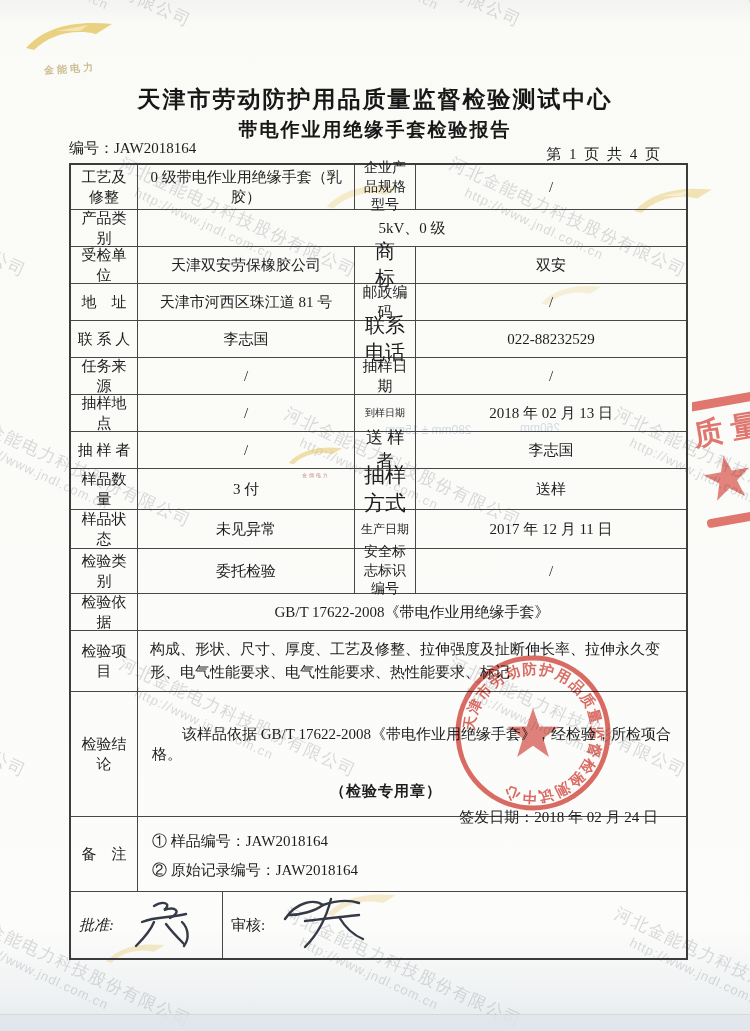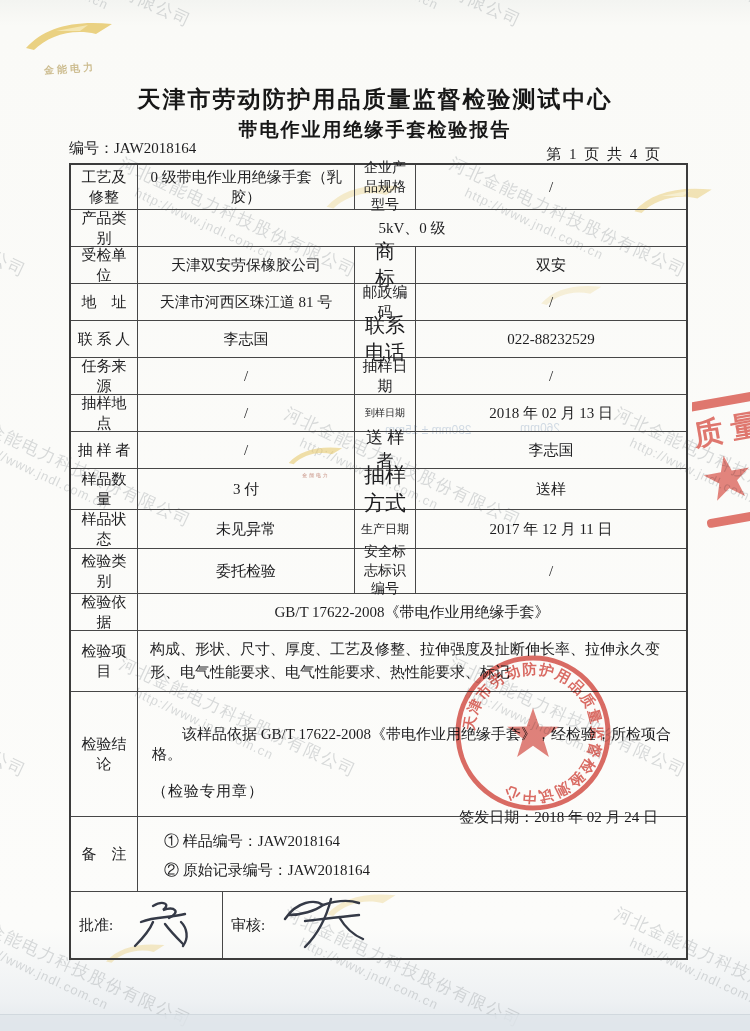--- a/index.html
+++ b/index.html
@@ -42,25 +42,25 @@
   .c-l1{width:66px;flex:none;}
   .c-v1{width:217px;flex:none;}
   .c-l2{width:61px;flex:none;font-size:14px;}
   .c-v2{flex:1;}
   .c-span{flex:1;}
   .h44{height:44px}.h36{height:36px}.h40{height:40px}.h38{height:38px}
   .h60{height:60px}.h124{height:124px}.h74{height:74px}.h66{height:66px}
   .items-text{justify-content:flex-start;text-align:left;padding:6px 12px;line-height:1.55;}
   .concl-cell{display:block;text-align:left;padding:6px 14px;position:relative;}
   .concl-main{margin-top:26px;text-indent:2em;}
-  .concl-seal{text-align:left;margin-top:16px;margin-right:52px;letter-spacing:1px;}
+  .concl-seal{text-align:center;margin-top:16px;margin-right:52px;letter-spacing:1px;font-weight:bold;}
   .concl-date{text-align:right;margin-top:6px;margin-right:14px;}
-  .remarks-cell{display:block;text-align:left;padding:10px 26px;line-height:1.9;}
+  .remarks-cell{display:block;text-align:left;padding:10px 14px;line-height:1.9;}
   .sig-cell{justify-content:flex-start;padding-left:8px;}
-  .sig-c1{width:151px;flex:none;}
+  .sig-c1{width:151px;flex:none;font-style:italic;}
   .sig-c2{width:158px;flex:none;}
   .sig-c3{flex:1;}
   .sig-label{flex:none;}
   .sig-svg{margin-left:10px;margin-top:-6px;}
   
   .stamp-round{position:absolute;left:452px;top:652px;width:162px;height:162px;z-index:4;
                opacity:.88;mix-blend-mode:multiply;pointer-events:none;}
   .stamp-side-clip{position:absolute;right:0;top:388px;width:58px;height:168px;overflow:hidden;
                    z-index:4;opacity:.82;mix-blend-mode:multiply;pointer-events:none;}
   .stamp-side{position:absolute;left:4px;top:4px;width:120px;transform:rotate(-10deg);

